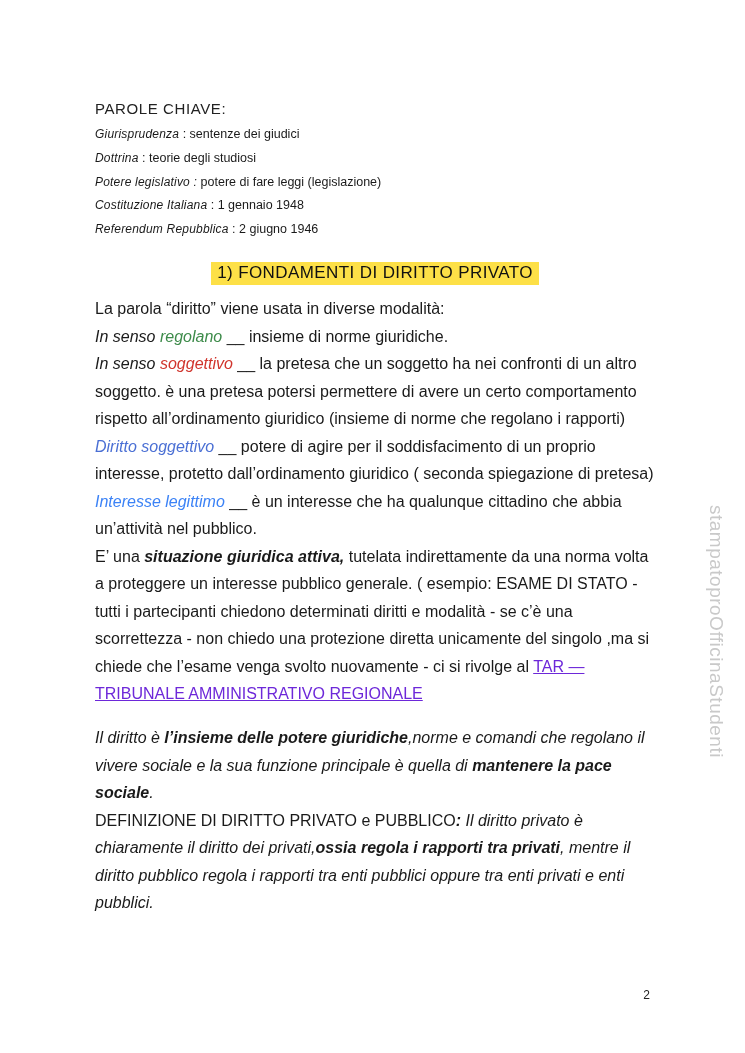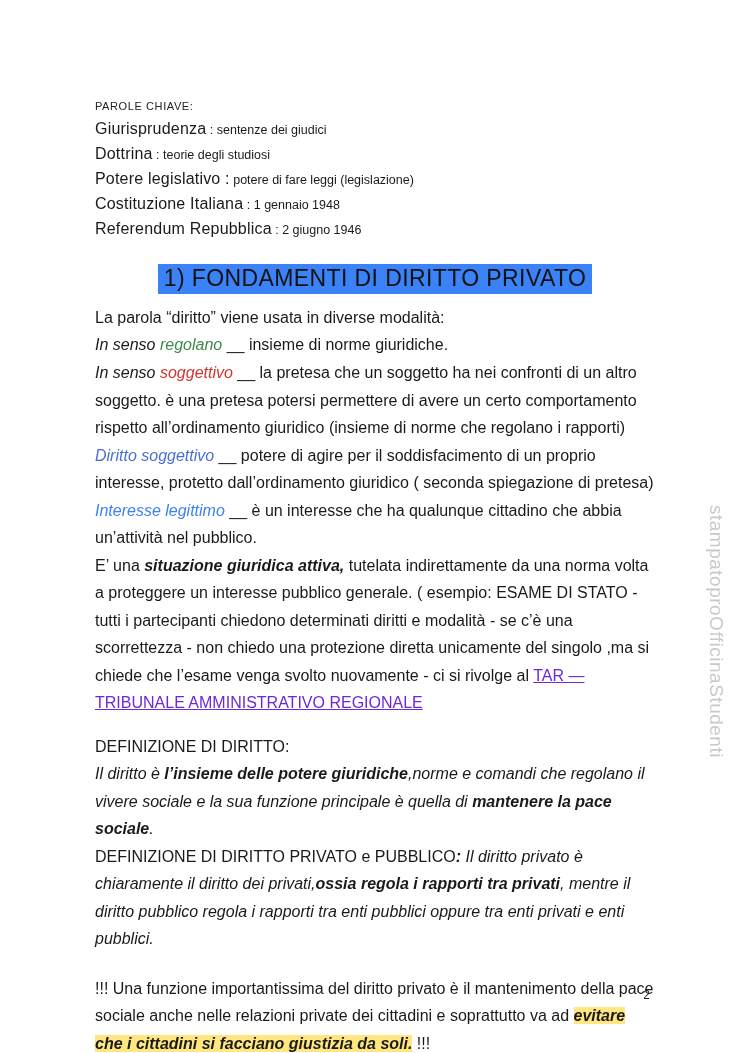--- a/index.html
+++ b/index.html
@@ -22,51 +22,52 @@
   }
   .content {
     position: absolute;
     left: 95px;
     top: 100px;
     width: 560px;
   }
 
   
   .kw-head {
-    font-size: 11px;
+    font-size: 15px;
     letter-spacing: 0.6px;
     color: #222;
     margin-bottom: 6px;
   }
   .kw-line {
     font-size: 15px;
     color: #1a1a1a;
     margin-bottom: 3.5px;
     line-height: 1.35;
   }
   .kw-line .term {
-    font-size: 16px;
+    font-size: 12px;
     letter-spacing: 0.2px;
+    font-style: italic;
   }
   .kw-line .def {
     font-size: 12.5px;
   }
 
   
   .title-wrap {
     text-align: center;
     margin-top: 24px;
     margin-bottom: 10px;
   }
   .title {
     display: inline-block;
-    font-size: 23px;
+    font-size: 17px;
     letter-spacing: 0.4px;
     padding: 1px 6px 2px 6px;
-    background: #3b82f6;
+    background: #fde047;
     color: #111;
   }
 
   
   p.body {
     font-size: 16px;
     line-height: 1.72;
     margin: 0 0 0 0;
     color: #1a1a1a;
     text-align: left;
@@ -151,33 +152,29 @@
     <p class="body">
       <span class="it crim">Interesse legittimo</span><span> __ </span><span>è un interesse che ha qualunque cittadino che abbia un’attività nel pubblico.</span>
     </p>
 
     <p class="body">
       <span> E’ una </span><span class="it b">situazione giuridica attiva,</span><span> tutelata indirettamente da una norma volta a proteggere un interesse pubblico generale. ( esempio: ESAME DI STATO - tutti i partecipanti chiedono determinati diritti e modalità - se c’è una scorrettezza - non chiedo una  protezione  diretta unicamente del singolo ,ma si chiede che l’esame venga svolto nuovamente - ci si rivolge al </span><span class="tar">TAR —   TRIBUNALE AMMINISTRATIVO REGIONALE</span>
     </p>
 
     <div class="gap-m"></div>
 
-    <p class="body">DEFINIZIONE DI DIRITTO:</p>
     <p class="body it">
       <span>Il diritto è </span><span class="b">l’insieme delle potere giuridiche</span><span>,norme e comandi che regolano il vivere sociale e la sua funzione principale è quella di </span><span class="b">mantenere  la pace sociale</span><span>.</span>
     </p>
 
     <p class="body">
       <span>DEFINIZIONE DI DIRITTO PRIVATO e PUBBLICO</span><span class="b it">:</span><span class="it"> Il diritto privato è chiaramente il diritto dei privati,</span><span class="it b">ossia regola i rapporti tra privati</span><span class="it">, mentre il  diritto pubblico regola i rapporti tra enti pubblici oppure tra enti privati e enti pubblici.</span>
     </p>
 
     <div class="gap-l"></div>
 
-    <p class="body">
-      <span>!!! Una funzione importantissima del diritto privato è il mantenimento della pace sociale anche nelle relazioni private dei cittadini e soprattutto va ad </span><span class="hl it b">evitare che i cittadini si facciano giustizia da soli.</span><span> !!!</span>
-    </p>
 
   </div>
 
   <div class="watermark">stampatoproOfficinaStudenti</div>
   <div class="pagenum">2</div>
 
 </div>
 
 </body></html>

